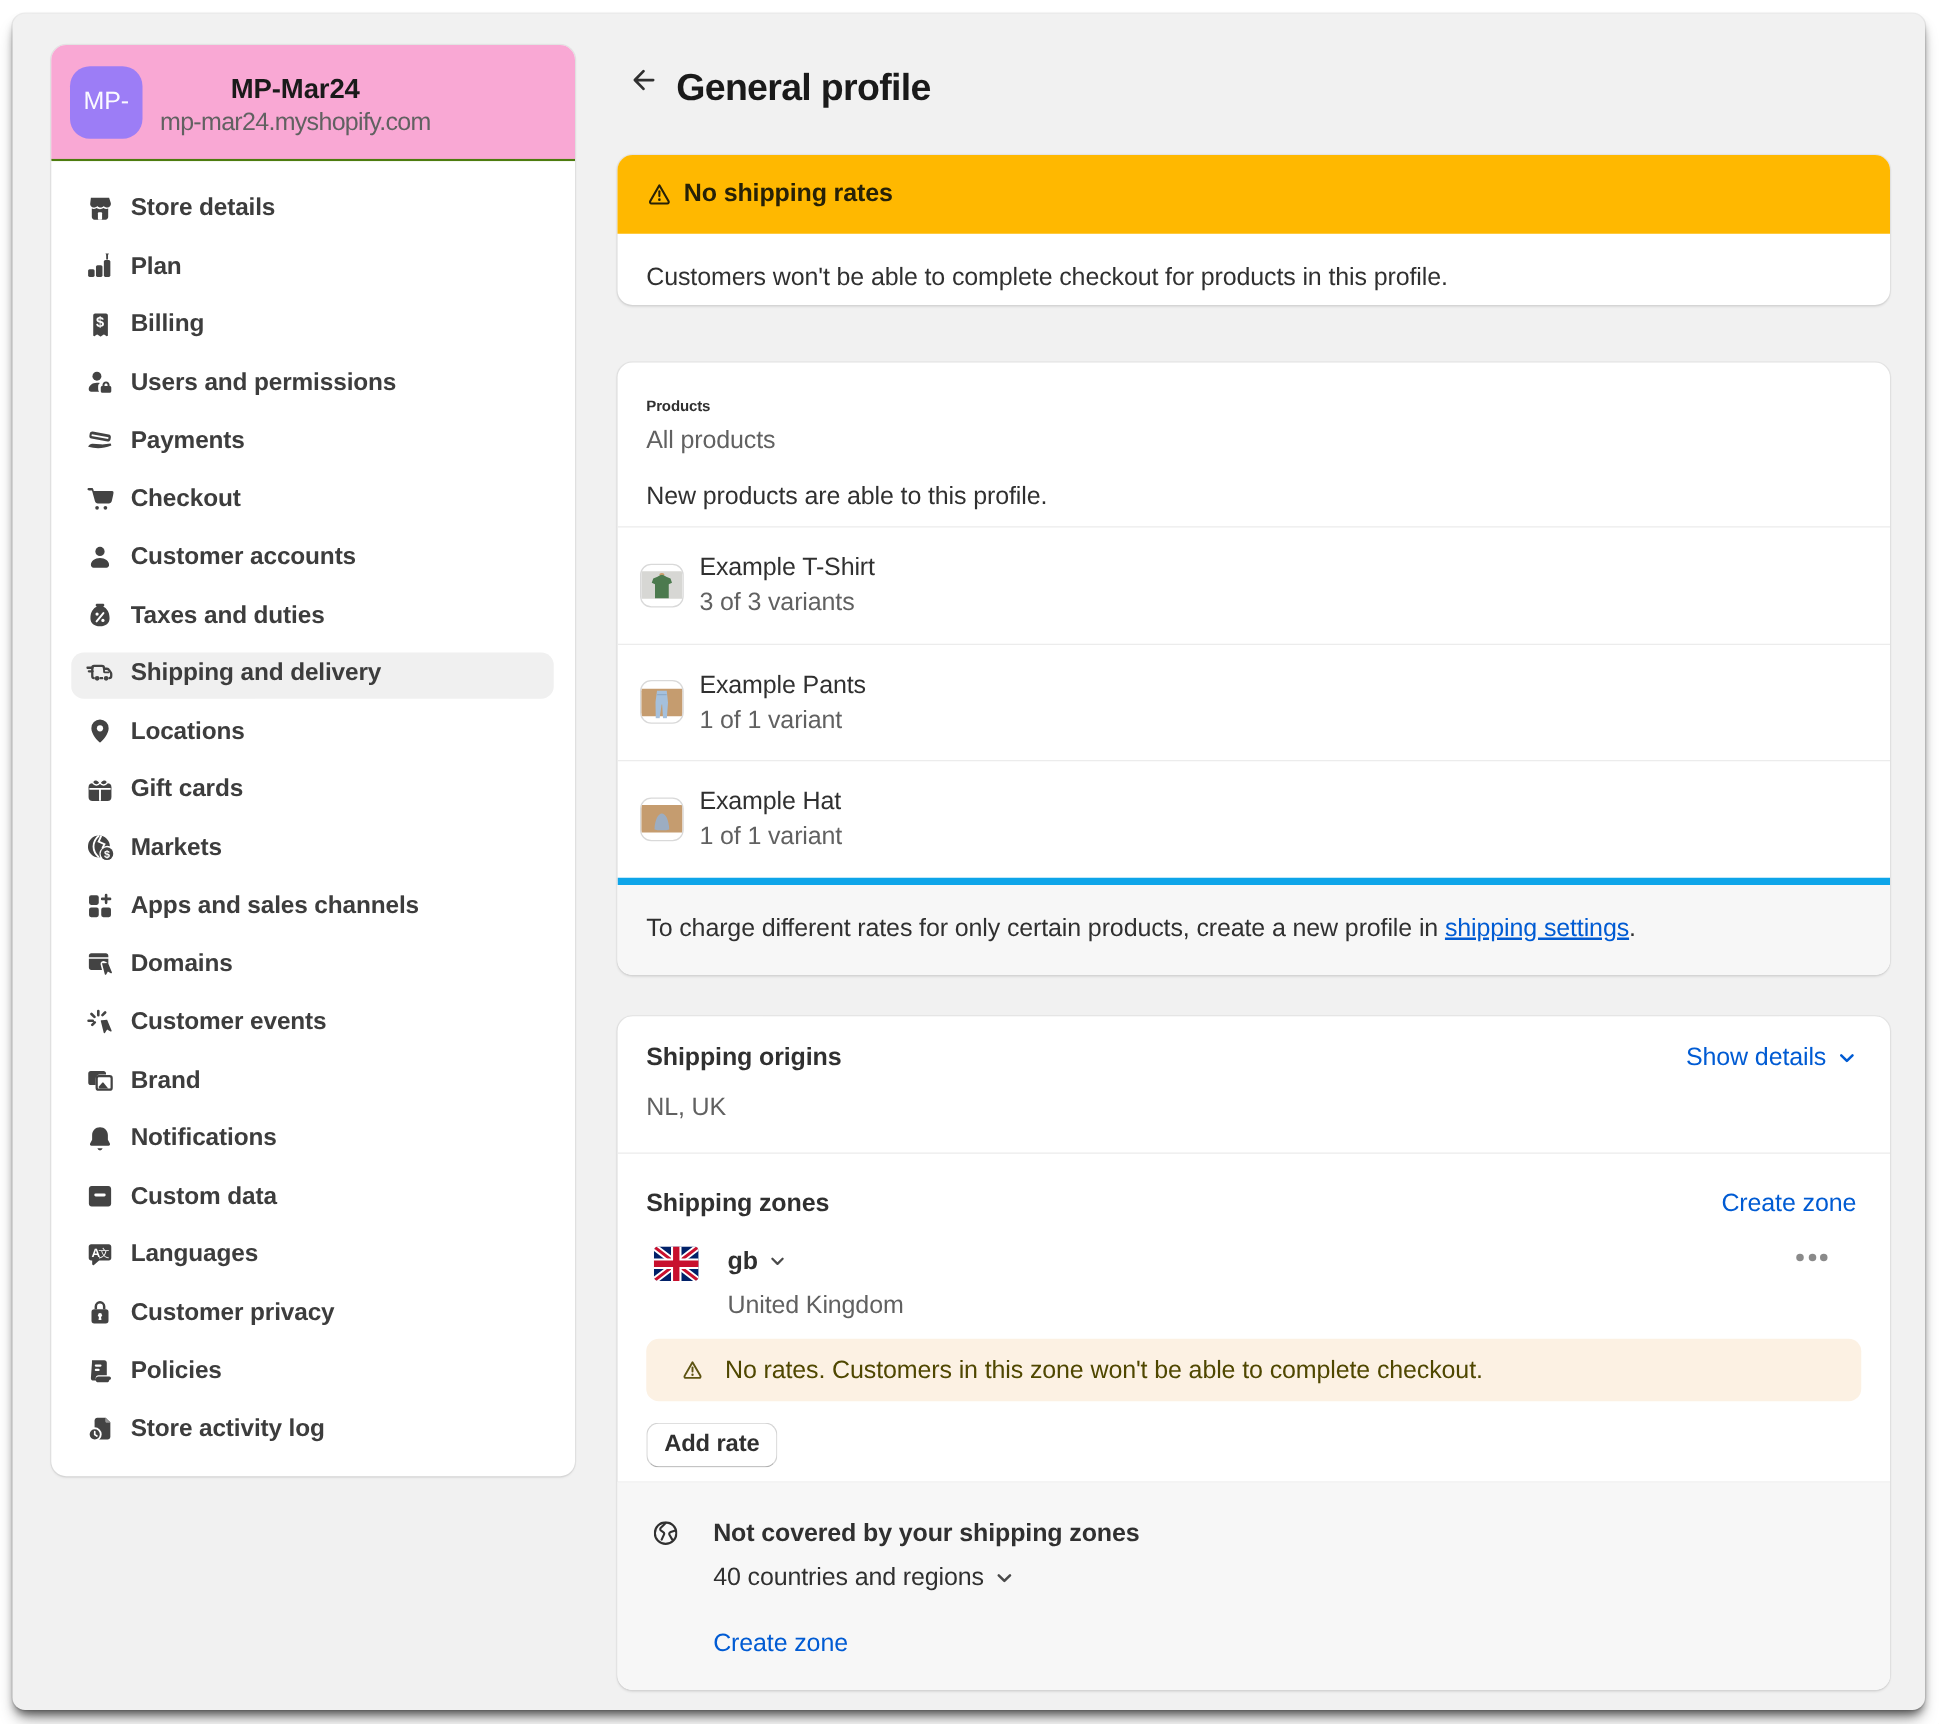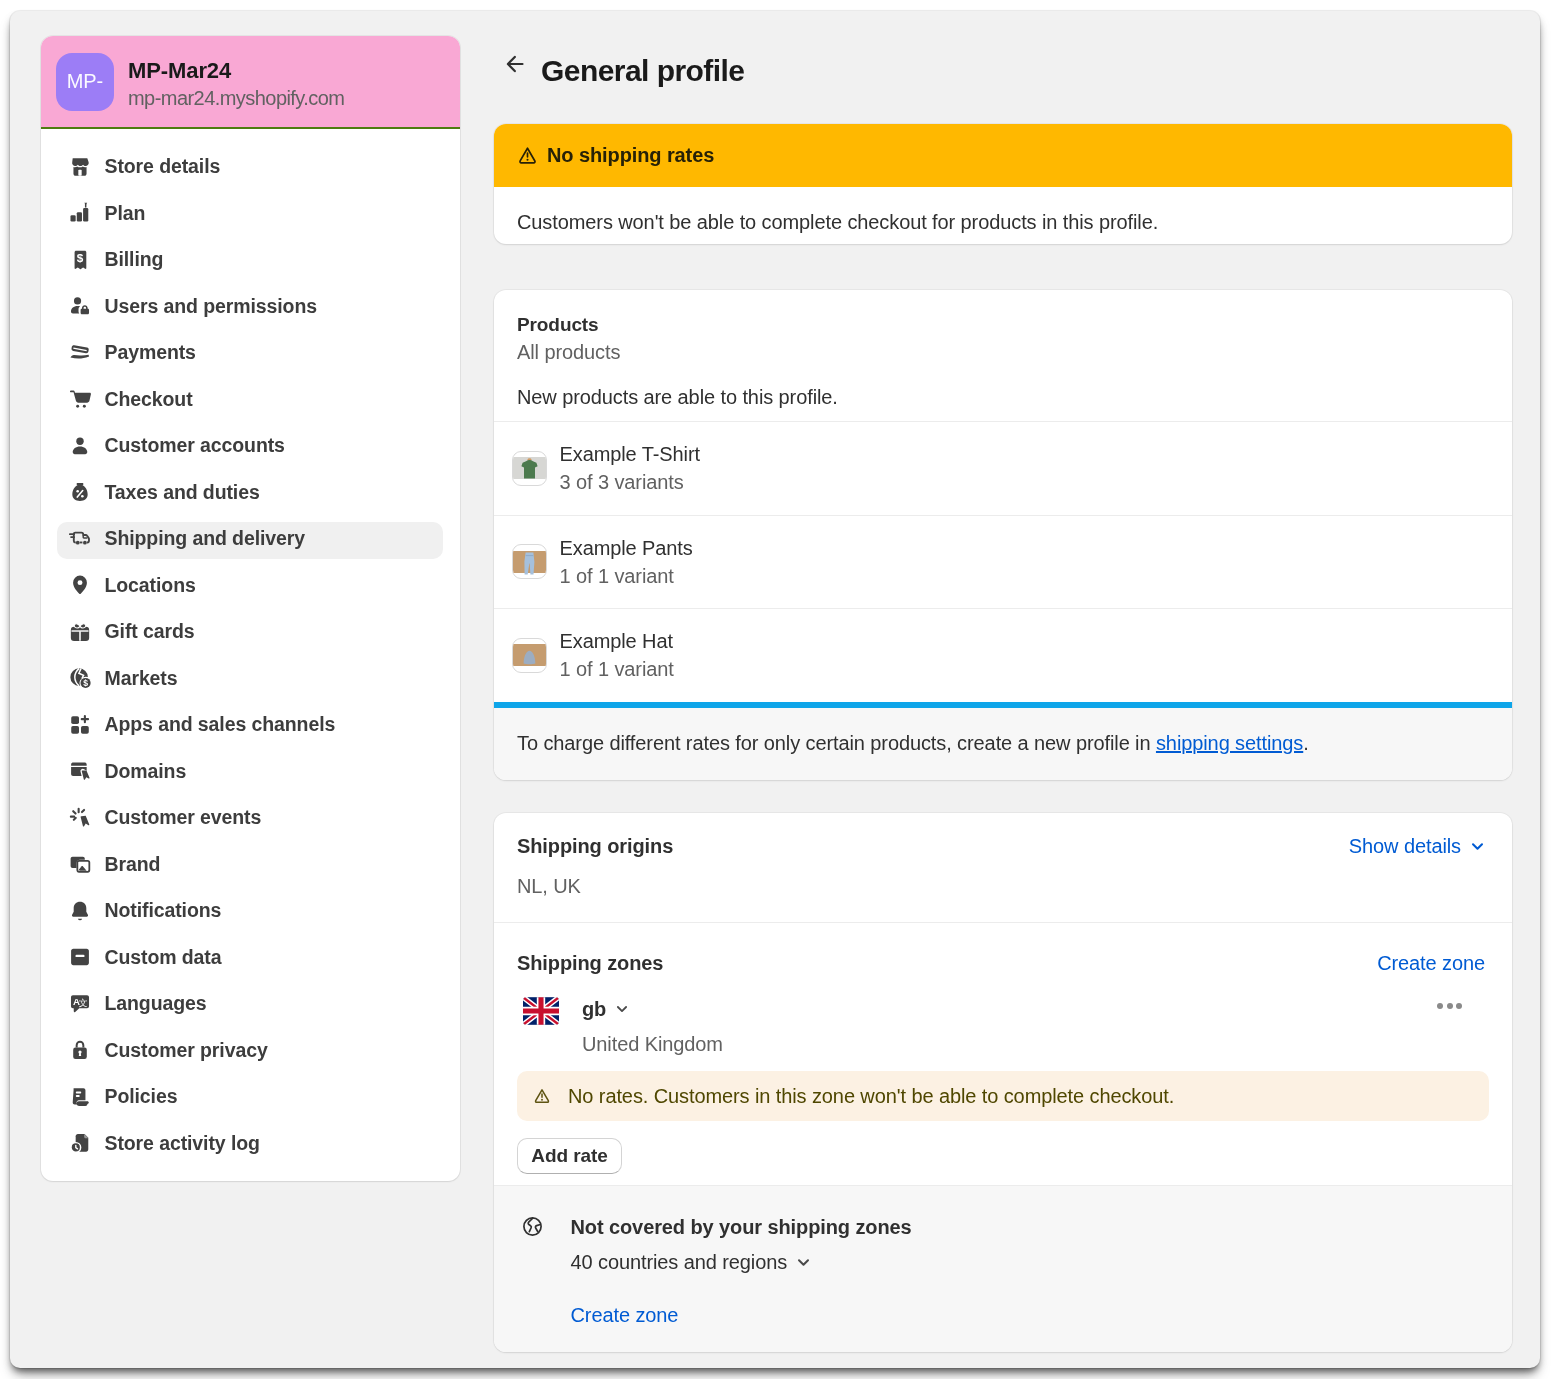--- a/index.html
+++ b/index.html
@@ -11,21 +11,21 @@
   
   .side { position:absolute; left:41px; top:36px; width:419px; height:1145px;
     background:#fff; border-radius:12px;
     box-shadow:0 0 0 1px rgba(0,0,0,0.05), 0 1px 2px rgba(0,0,0,0.07); }
   .side-head { height:93px; background:#f9a8d4; border-bottom:2px solid #4d7c0f;
     border-radius:12px 12px 0 0; display:flex; align-items:center; padding-left:15px; }
   .avatar { width:58px; height:58px; border-radius:16px; background:#9c7df6;
     display:flex; align-items:center; justify-content:center;
     color:rgba(255,255,255,0.96); font-size:20px; }
   .shopmeta { margin-left:14px; margin-top:4px; }
-  .shopname { font-size:22px; font-weight:700; color:#1a1a1a; line-height:26px; }
+  .shopname { font-size:22px; font-weight:700; color:#1a1a1a; line-height:26px;text-align:center; }
   .shopdom { font-size:20px; color:#616161; line-height:24px; margin-top:2px; letter-spacing:-0.55px;}
   nav { padding-top:14.5px; }
   .mi { position:relative; height:46.5px; display:flex; align-items:center;
     margin:0 17px 0 16px; padding-left:12px; }
   .mi svg { width:22px; height:22px; flex:0 0 22px; position:relative; z-index:1;}
   .mi span { margin-left:13.5px; font-size:19.5px; font-weight:600; color:#3d3d3d; position:relative; z-index:1;}
   .mi.sel::before { content:""; position:absolute; left:0; right:0; top:6px; bottom:3.5px;
     background:#f0f0f0; border-radius:10px; }
   
   .titlebar { position:absolute; left:504px; top:53px; display:flex; align-items:flex-start; }
@@ -35,21 +35,21 @@
     box-shadow:0 0 0 1px rgba(0,0,0,0.04), 0 1px 2px rgba(0,0,0,0.09); }
   .card1 { top:124px; height:120px; }
   .c1-yellow { height:63px; background:#ffb800; border-radius:12px 12px 0 0;
     display:flex; align-items:center; padding-left:23px; }
   .c1-yellow b { font-size:20px; font-weight:700; color:#272107; margin-left:9px; }
   .c1-body { height:71px; display:flex; align-items:center; padding-left:23px;
     font-size:20px; color:#303030; }
   
   .card2 { top:290px; height:490px; }
   .c2-head { padding:23px 23px 0; }
-  .c2-head .t { font-size:19px; font-weight:700; color:#303030; line-height:24px; }
+  .c2-head .t { font-size:12px; font-weight:700; color:#303030; line-height:24px; }
   .c2-head .s { font-size:20px; color:#616161; line-height:24px; margin-top:3px; }
   .c2-head .n { font-size:20px; color:#303030; line-height:24px; margin-top:21px; }
   .prow { height:93.6px; display:flex; align-items:center; padding:0 23px 0 17.5px;
     border-top:1px solid #ececec; }
   .c2-head + .prow { margin-top:12px; }
   .pinfo { margin-left:13px; }
   .pt { font-size:20px; color:#303030; line-height:28px; }
   .ps { font-size:20px; color:#616161; line-height:28px; }
   .c2-foot { height:78px; background:#f7f7f7; border-top:6px solid #0ea5e9;
     border-radius:0 0 12px 12px; display:flex; align-items:center; padding-left:23px;
@@ -70,21 +70,21 @@
   .div3 { border-top:1px solid #ececec; margin-top:23.5px; }
   .sec2 { padding:28.5px 23px 0; }
   .zone { display:flex; margin-top:22px; padding-left:6px; }
   .flag { width:36px; height:28px; border-radius:4px; overflow:hidden; flex:0 0 36px; }
   .zinfo { margin-left:23px; }
   .zname { font-size:20px; font-weight:700; color:#303030; line-height:24px; display:flex; align-items:center;}
   .zsub { font-size:20px; color:#616161; line-height:24px; margin-top:11px; }
   .dots { margin-left:auto; margin-right:27px; display:flex; gap:3.5px; margin-top:6px;}
   .dots i { width:6px; height:6px; border-radius:50%; background:#8a8a8a; }
   .obanner { margin-top:15px; height:50px; background:#fcf1e3; border-radius:10px;
-    display:flex; align-items:center; padding-left:16px; }
+    display:flex; align-items:center; padding-left:28px; }
   .obanner span { font-size:20px; color:#4f4700; margin-left:17px; }
   .addrate { margin-top:17px; width:105px; height:36px; background:#fff;
     border:1px solid #d4d4d4; border-bottom-color:#b0b0b0; border-radius:10px;
     display:flex; align-items:center; justify-content:center;
     font-size:19px; font-weight:700; color:#303030; }
   .c3-foot { position:absolute; left:0; right:0; bottom:0; top:372px; background:#f7f7f7;
     border-top:1px solid #ececec; border-radius:0 0 12px 12px;
     display:flex; padding:29px 23px 0 28.5px; }
   .nc-info { margin-left:29px; }
   .nc-t { font-size:20px; font-weight:700; color:#303030; line-height:24px; }

